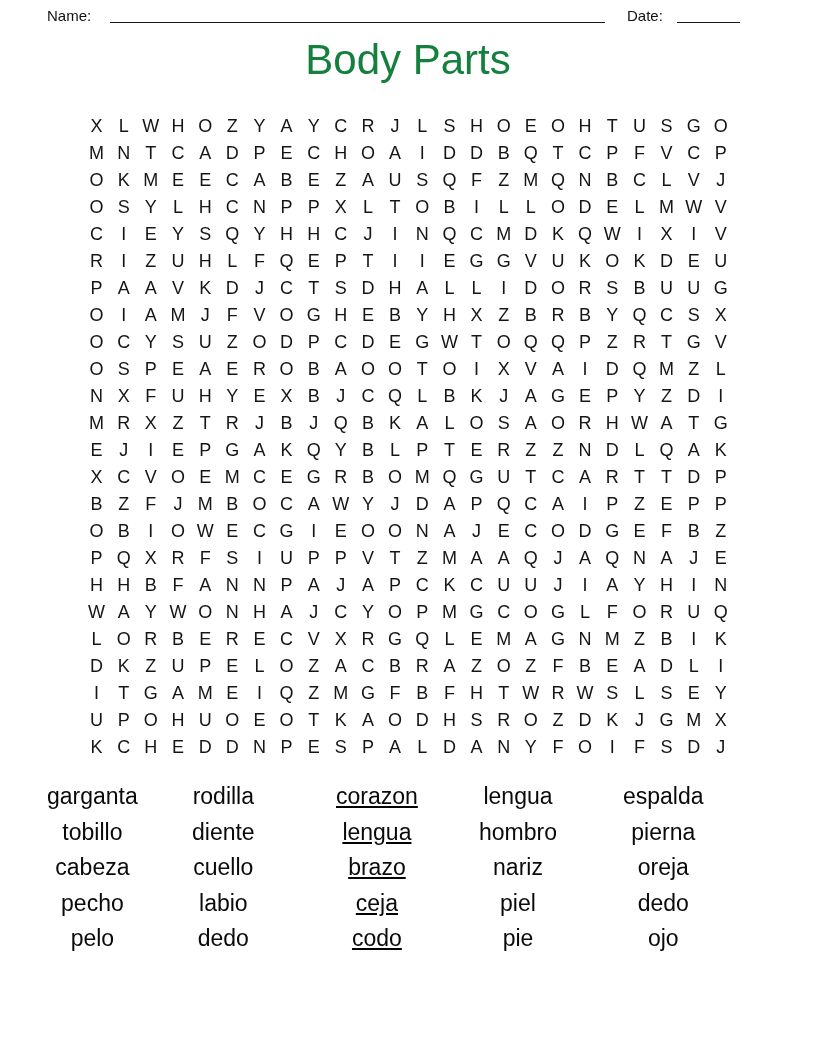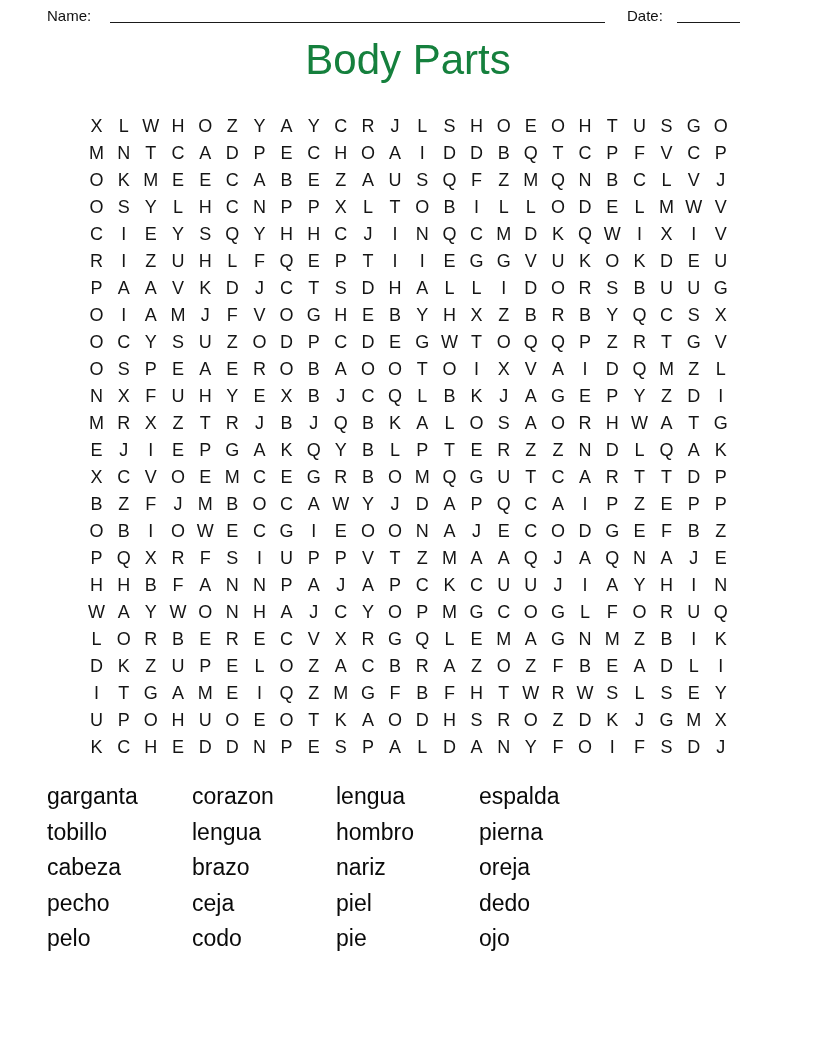--- a/index.html
+++ b/index.html
@@ -40,25 +40,25 @@
   .cell {
     width: 27.15px; height: 27px;
     line-height: 27px;
     text-align: center;
     font-size: 18px;
     color: #151515;
     user-select: none;
   }
 
   
-  .word-bank { position: absolute; top: 779px; left: 0; width: 816px; height: 190px; }
+  .word-bank { position: absolute; top: 779px; left: 0; width: 816px; height: 190px; text-align: center; }
   .word-col { position: absolute; top: 0; }
   .word-col:nth-child(1) { left: 47px; }
   .word-col:nth-child(2) { left: 192px; }
-  .word-col:nth-child(3) { left: 336px; }
+  .word-col:nth-child(3) { left: 336px; text-decoration: underline; }
   .word-col:nth-child(4) { left: 479px; }
   .word-col:nth-child(5) { left: 623px; }
   .word {
     height: 35.5px; line-height: 35.5px;
     font-size: 23px;
     color: #0a0a0a;
     white-space: nowrap;
   }
 </style>
 </head>
@@ -653,20 +653,27 @@
       <div class="cell">J</div>
     </div>
 
   <div class="word-bank">
       <div class="word-col">
         <div class="word">garganta</div>
         <div class="word">tobillo</div>
         <div class="word">cabeza</div>
         <div class="word">pecho</div>
         <div class="word">pelo</div>
+      </div>
+      <div class="word-col">
+        <div class="word">rodilla</div>
+        <div class="word">diente</div>
+        <div class="word">cuello</div>
+        <div class="word">labio</div>
+        <div class="word">dedo</div>
       </div>
       <div class="word-col">
         <div class="word">corazon</div>
         <div class="word">lengua</div>
         <div class="word">brazo</div>
         <div class="word">ceja</div>
         <div class="word">codo</div>
       </div>
       <div class="word-col">
         <div class="word">lengua</div>

